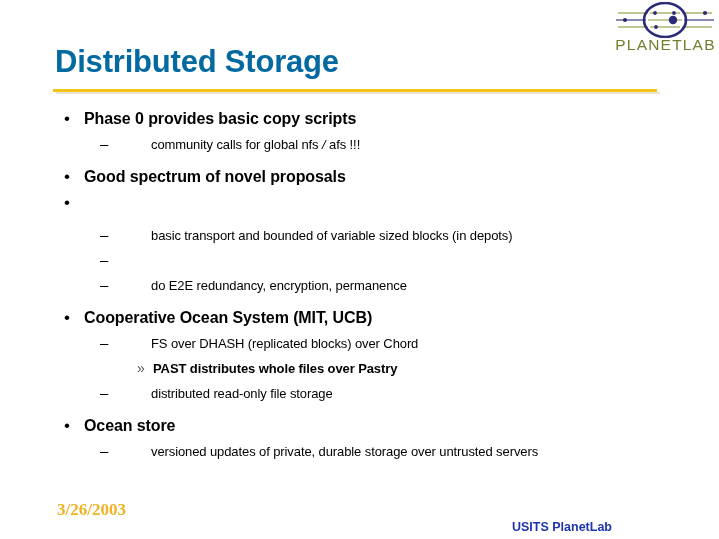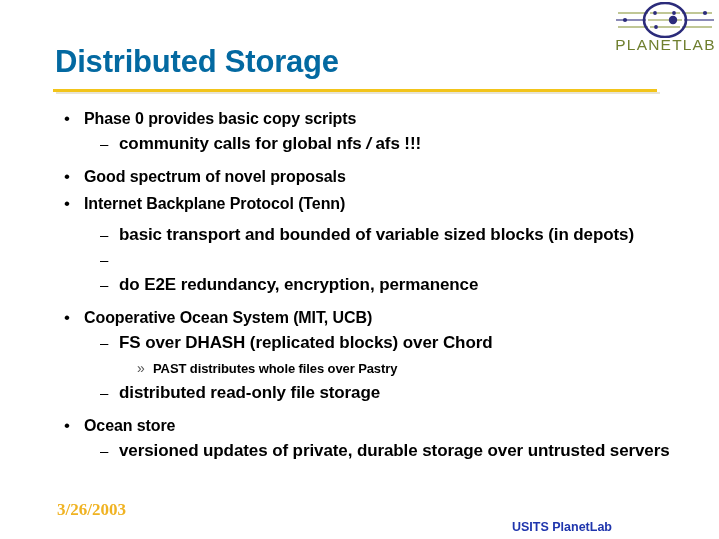--- a/index.html
+++ b/index.html
@@ -114,24 +114,25 @@
   .lvl2 {
     padding-left: 100px;
     height: 25px;
   }
   .lvl2 .bullet-mark {
     width: 19px;
     font-size: 15px;
     line-height: 18px;
   }
   .lvl2 .bullet-text {
-    font-size: 17px;
-    font-weight: bold;
+    font-size: 13px;
+    font-weight: normal;
     line-height: 18px;
     letter-spacing: -0.1px;
+    margin-left: 32px;
   }
 
   
   .lvl3 {
     padding-left: 137px;
     height: 25px;
   }
   .lvl3 .bullet-mark {
     width: 16px;
     font-size: 14px;
@@ -226,21 +227,20 @@
 
   <div class="gap-sm"></div>
 
   <div class="bullet-row lvl1">
     <span class="bullet-mark">•</span>
     <span class="bullet-text">Good spectrum of novel proposals</span>
   </div>
 
   <div class="bullet-row lvl1">
     <span class="bullet-mark">•</span>
-    <span class="bullet-text">Internet Backplane Protocol (Tenn)</span>
   </div>
 
   <div class="gap-sm"></div>
 
   <div class="bullet-row lvl2">
     <span class="bullet-mark">–</span>
     <span class="bullet-text">basic transport and bounded of variable sized blocks (in depots)</span>
   </div>
 
   <div class="bullet-row lvl2">

